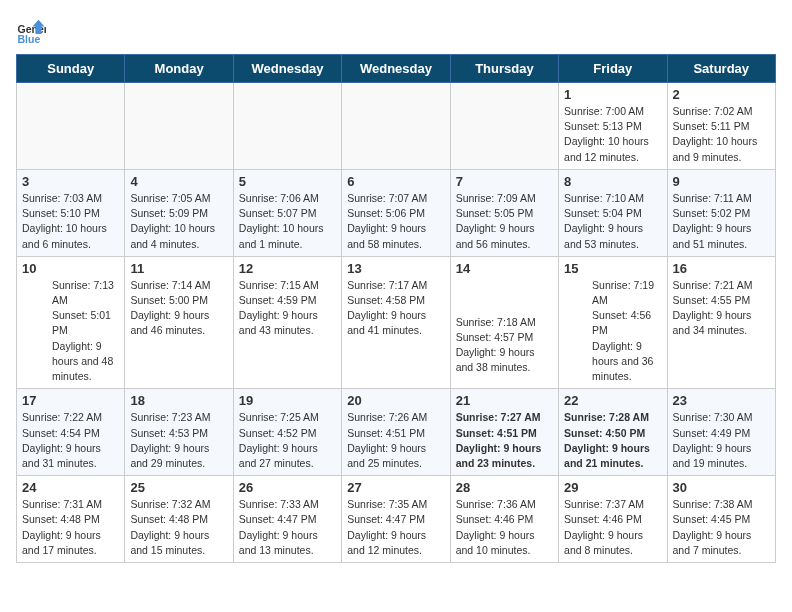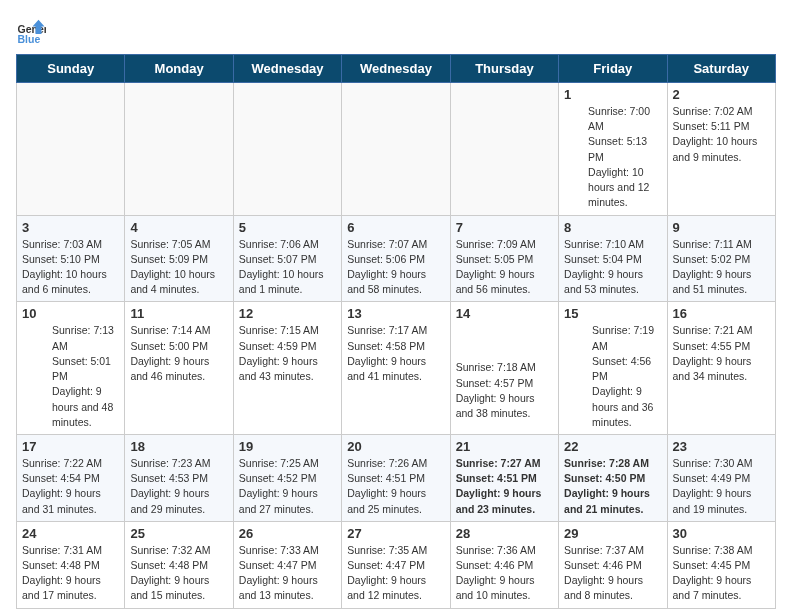--- a/index.html
+++ b/index.html
@@ -106,21 +106,21 @@
   </thead>
   <tbody id="calendar-body">
   <tr>
         <td class="empty"></td>
         <td class="empty"></td>
         <td class="empty"></td>
         <td class="empty"></td>
         <td class="empty"></td>
         <td>
           <span class="day-number">1</span>
-          <div class="day-info" style="white-space: pre-line; margin-left: 24px;">Sunrise: 7:00 AM
+          <div class="day-info" style="white-space: pre-line;">Sunrise: 7:00 AM
 Sunset: 5:13 PM
 Daylight: 10 hours and 12 minutes.</div>
         </td>
         <td>
           <span class="day-number">2</span>
           <div class="day-info" style="white-space: pre-line;">Sunrise: 7:02 AM
 Sunset: 5:11 PM
 Daylight: 10 hours and 9 minutes.</div>
         </td>
       </tr>

